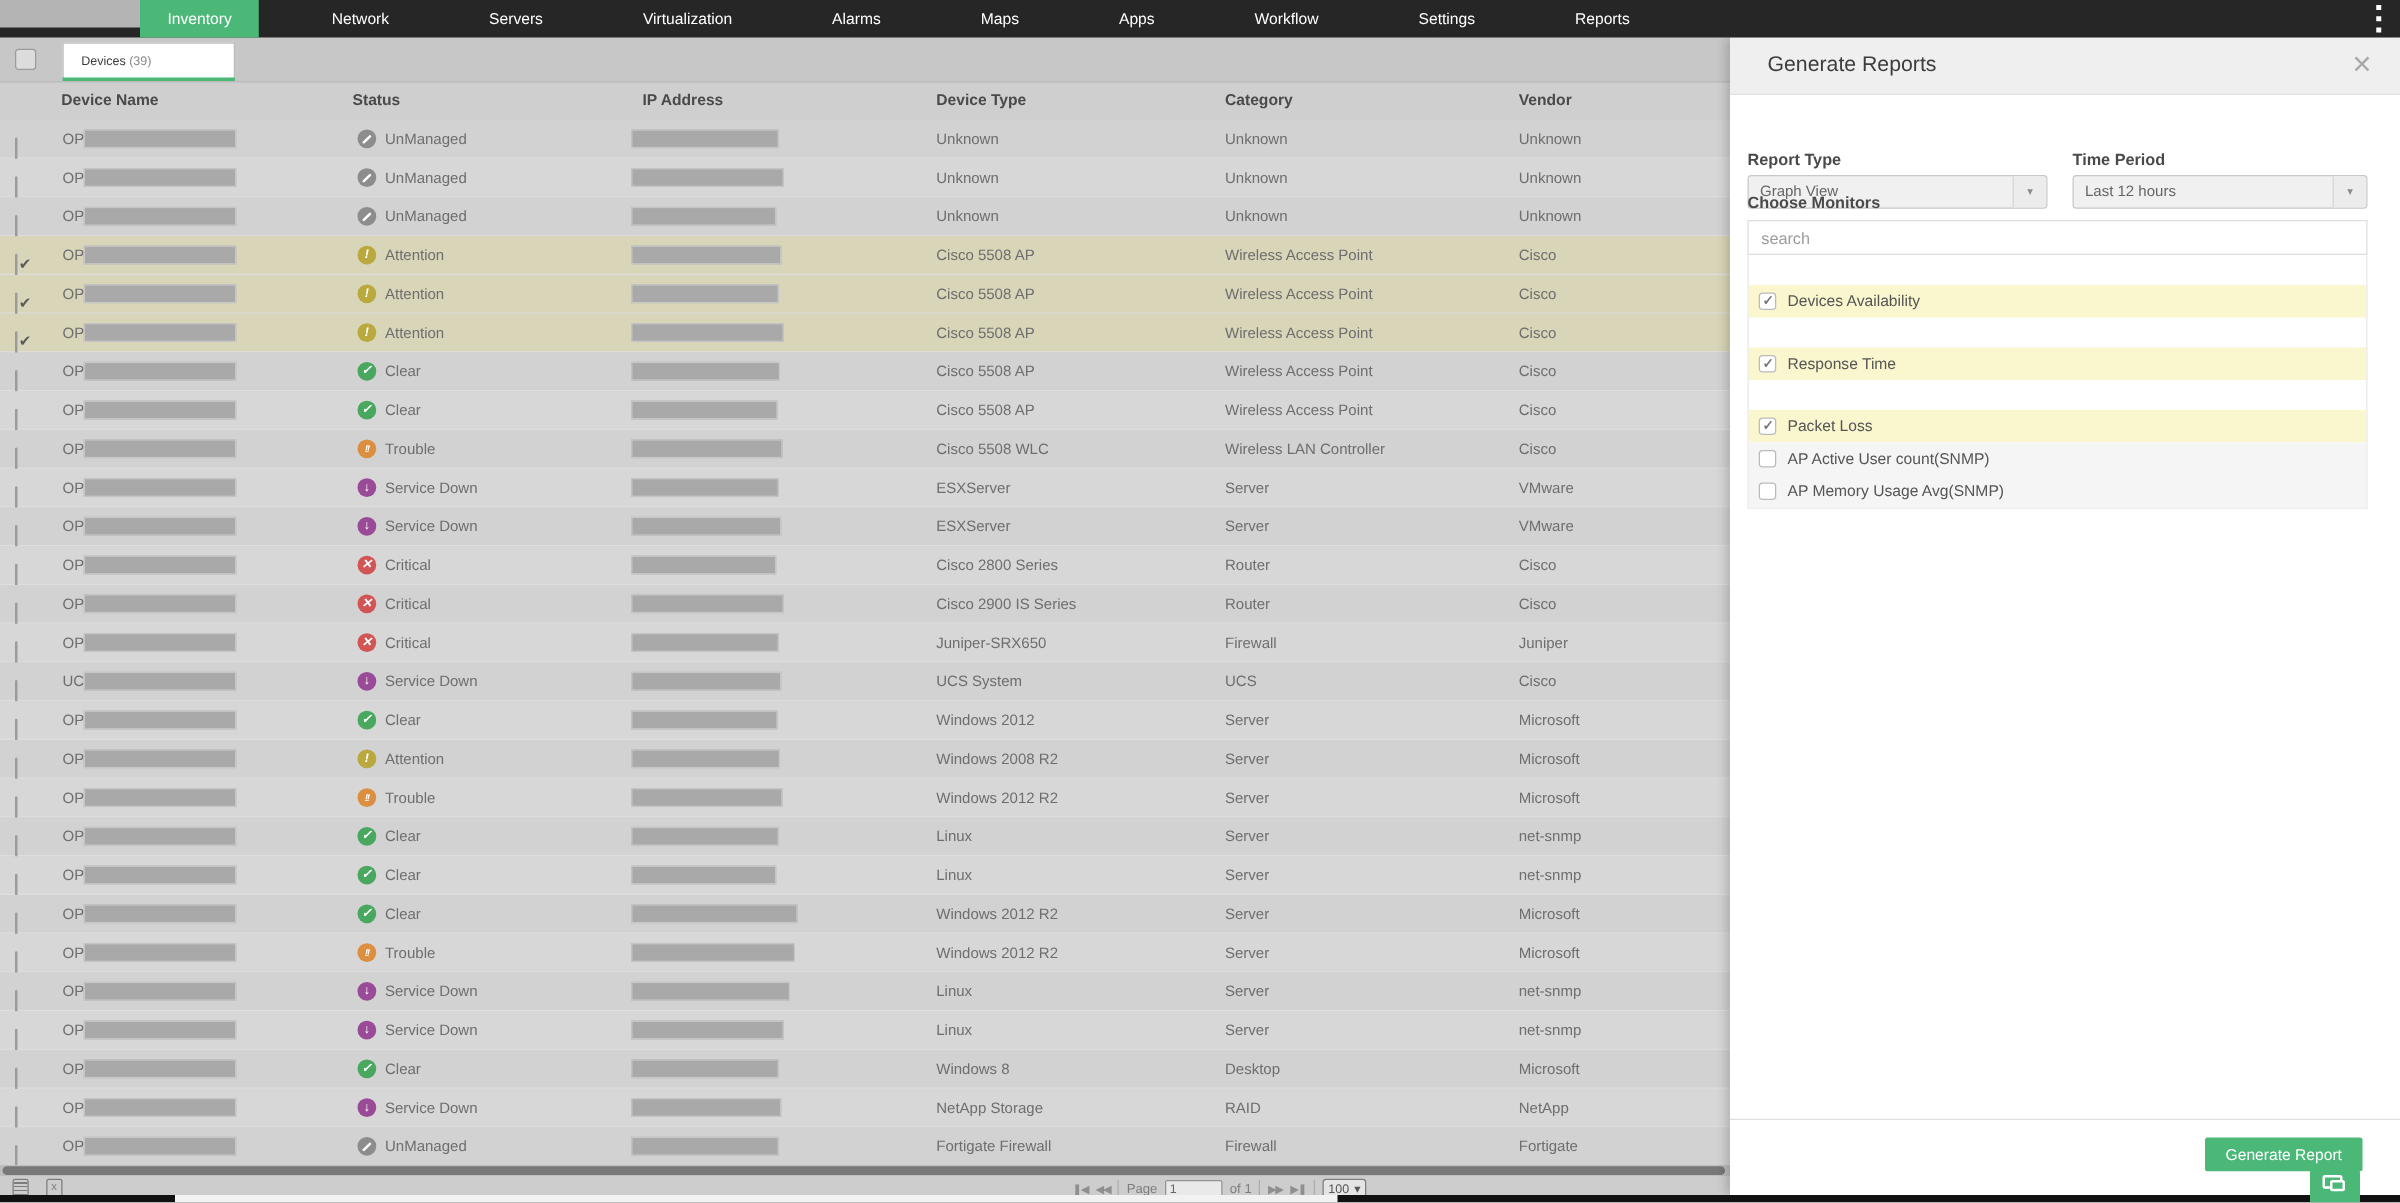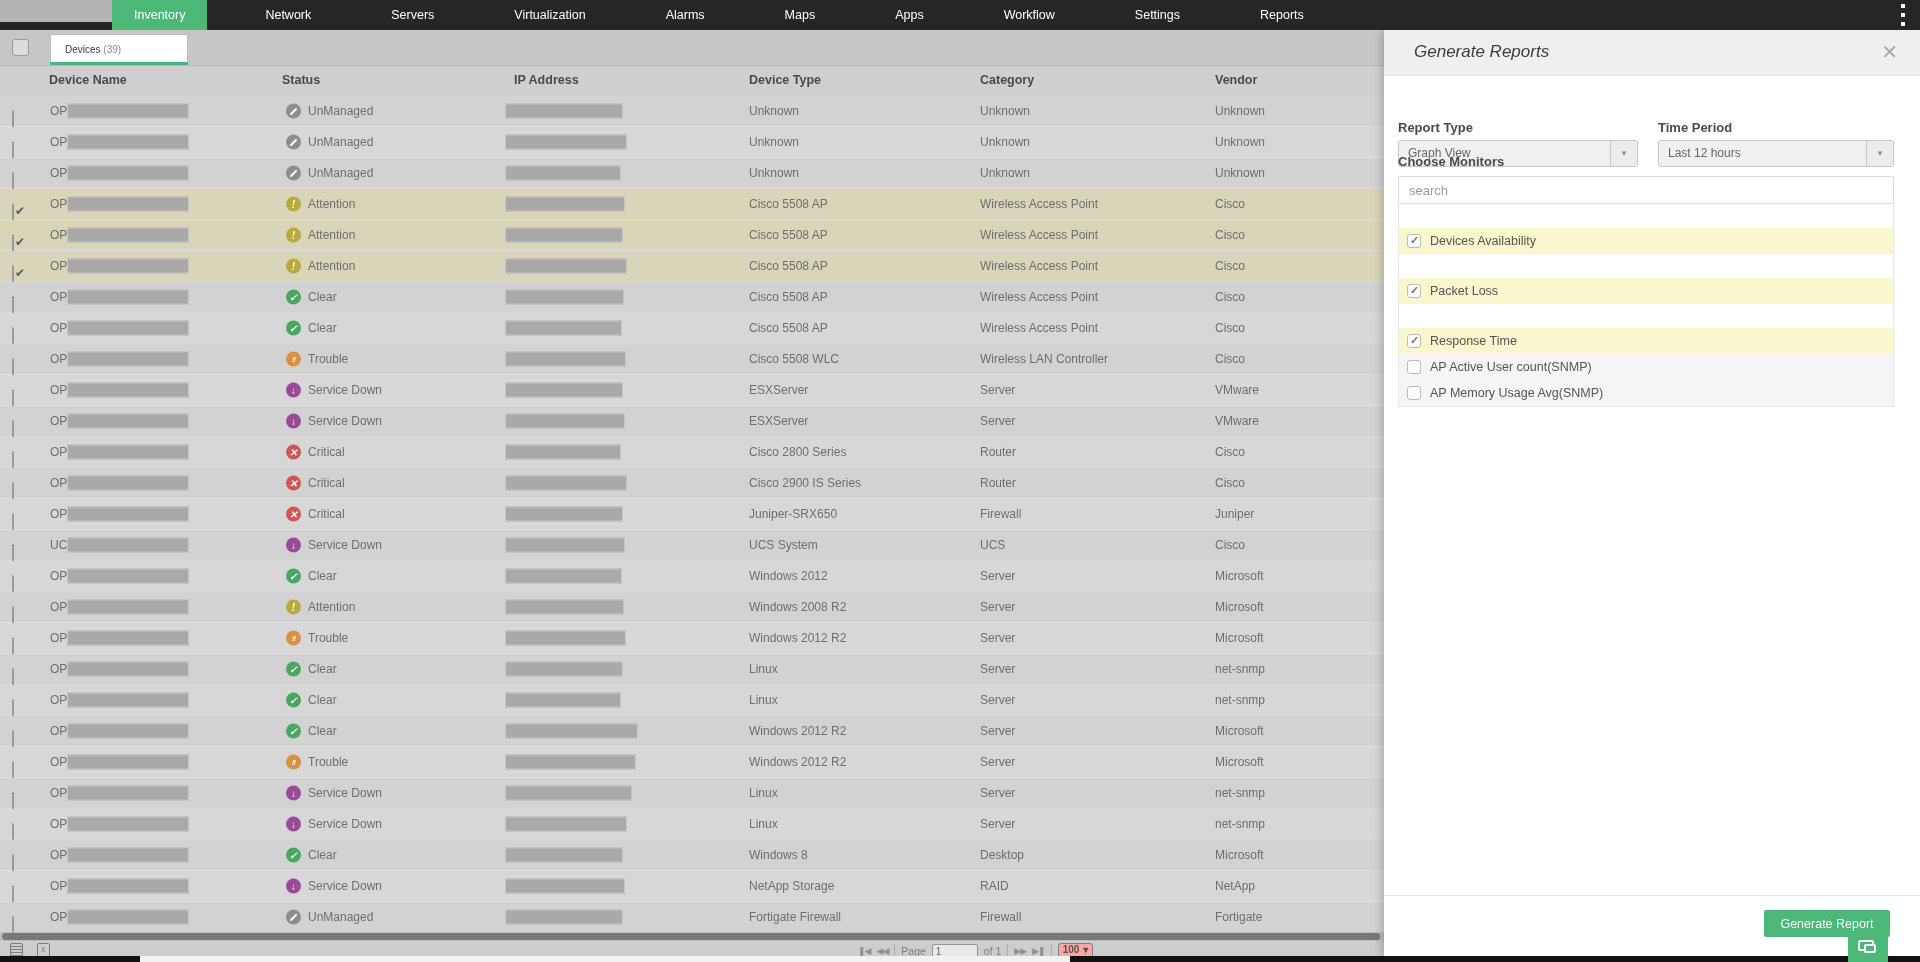--- a/index.html
+++ b/index.html
@@ -54,29 +54,29 @@
   .pagebar { position:absolute; left:0; top:911px; width:1384px; height:21px; background:#cdcdcd; font-size:10.5px; color:#7d7d7d; }
   .exports { position:absolute; left:10px; top:2px; display:flex; gap:14px; }
   .exp-icon { width:13px; height:15px; border:1px solid #7c7c7c; border-radius:2px; background:
       repeating-linear-gradient(#cdcdcd 0 2px, #7c7c7c 2px 3px); cursor:pointer; }
   .exp-icon.xl { background:#cdcdcd; position:relative; }
   .exp-icon.xl::after { content:"x"; position:absolute; left:3px; top:0px; font-size:9px; color:#7c7c7c; }
   .pager { position:absolute; left:858px; top:2px; display:flex; align-items:center; gap:6px; }
   .pgicon { color:#8f8f8f; font-size:9px; letter-spacing:-1px; cursor:pointer; }
   .pgsep { width:1px; height:14px; background:#adadad; }
   .pg-input { width:46px; height:14px; border:1px solid #949494; background:#e9e9e9; font-size:10px; color:#666; padding:0 3px; border-radius:2px; }
-  .pg-size { height:16px; border:1px solid #7d7d7d; border-radius:3px; background:#fca5a5; padding:0 4px; display:flex; align-items:flex-start; gap:4px; cursor:pointer; color:#565656; font-size:10px; font-weight:700; }
+  .pg-size { height:16px; border:1px solid #7d7d7d; border-radius:3px; background:#e5e5e5; padding:0 4px; display:flex; align-items:center; gap:4px; cursor:pointer; color:#565656; font-size:10px; font-weight:400; }
 
   .bottom-strip { position:absolute; left:0; top:956px; width:1920px; height:6px; background:#111; z-index:40; }
   .bottom-strip .seg { position:absolute; left:140px; top:0; width:930px; height:6px; background:#f2f2f2; }
 
   
   .panel { position:absolute; left:1384px; top:30px; width:536px; height:926px; background:#fff; z-index:20; box-shadow:-3px 0 8px rgba(0,0,0,.18); }
   .panel-hd { position:absolute; left:0; top:0; width:536px; height:46px; background:#efefef; border-bottom:1px solid #e2e2e2; }
-  .panel-hd h1 { position:absolute; left:30px; top:12px; font-size:17px; font-weight:400; color:#3d3d3d;font-style:italic; }
+  .panel-hd h1 { position:absolute; left:30px; top:12px; font-size:17px; font-weight:400; color:#3d3d3d; }
   .close-x { position:absolute; right:22px; top:10px; font-size:20px; color:#a9a9a9; cursor:pointer; line-height:24px; }
   .flabel { position:absolute; font-size:13px; font-weight:700; color:#4a4a4a; }
   .ddl { position:absolute; height:27px; background:#f0f0f0; border:1px solid #c8c8c8; border-radius:3px; font-size:12px; color:#666; line-height:25px; padding-left:9px; cursor:pointer; }
   .ddl .arrowbox { position:absolute; right:0; top:0; width:27px; height:25px; border-left:1px solid #c8c8c8; text-align:center; line-height:25px; color:#8a8a8a; font-size:9px; background:#ececec; border-radius:0 3px 3px 0; }
   .search { position:absolute; left:14px; top:146px; width:496px; height:28px; border:1px solid #ddd; background:#fff; font-size:13px; color:#444; padding:0 10px; font-family:"Liberation Sans", sans-serif; }
   .search::placeholder { color:#9b9b9b; }
   .monlist { position:absolute; left:14px; top:174px; width:496px; border:1px solid #e8e8e8; border-top:none; }
   .mrow { height:26px; display:flex; align-items:center; gap:9px; padding-left:8px; background:#fff; cursor:pointer; }
   .mrow.hl { background:var(--hl,#faf6cd);margin-top:24px; }
   .mrow.gr { background:#f5f5f5; }
@@ -475,25 +475,25 @@
     </div>
     <span class="flabel" style="left:14px; top:124px;">Choose Monitors</span>
     <input class="search" placeholder="search" style="">
     <div class="monlist">
         <div class="mrow hl">
     <span class="mcb checked"></span>
     <span>Devices Availability</span>
   </div>
         <div class="mrow hl">
     <span class="mcb checked"></span>
-    <span>Packet Loss</span>
+    <span>Response Time</span>
   </div>
         <div class="mrow hl">
     <span class="mcb checked"></span>
-    <span>Response Time</span>
+    <span>Packet Loss</span>
   </div>
         <div class="mrow gr">
     <span class="mcb"></span>
     <span>AP Active User count(SNMP)</span>
   </div>
         <div class="mrow gr">
     <span class="mcb"></span>
     <span>AP Memory Usage Avg(SNMP)</span>
   </div>
       </div>

